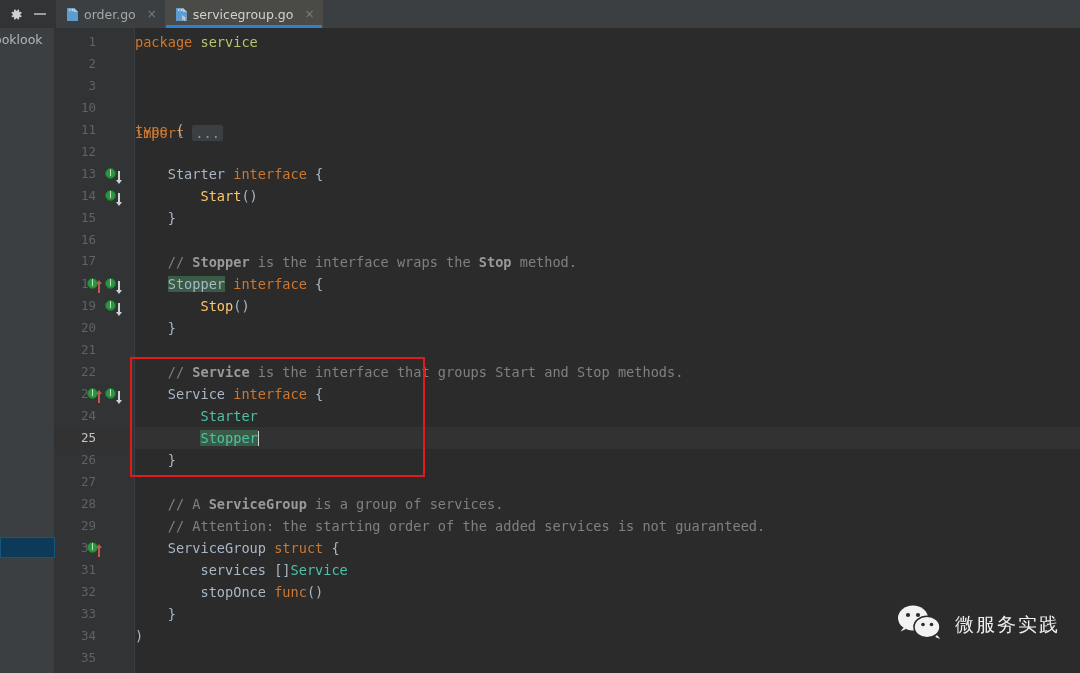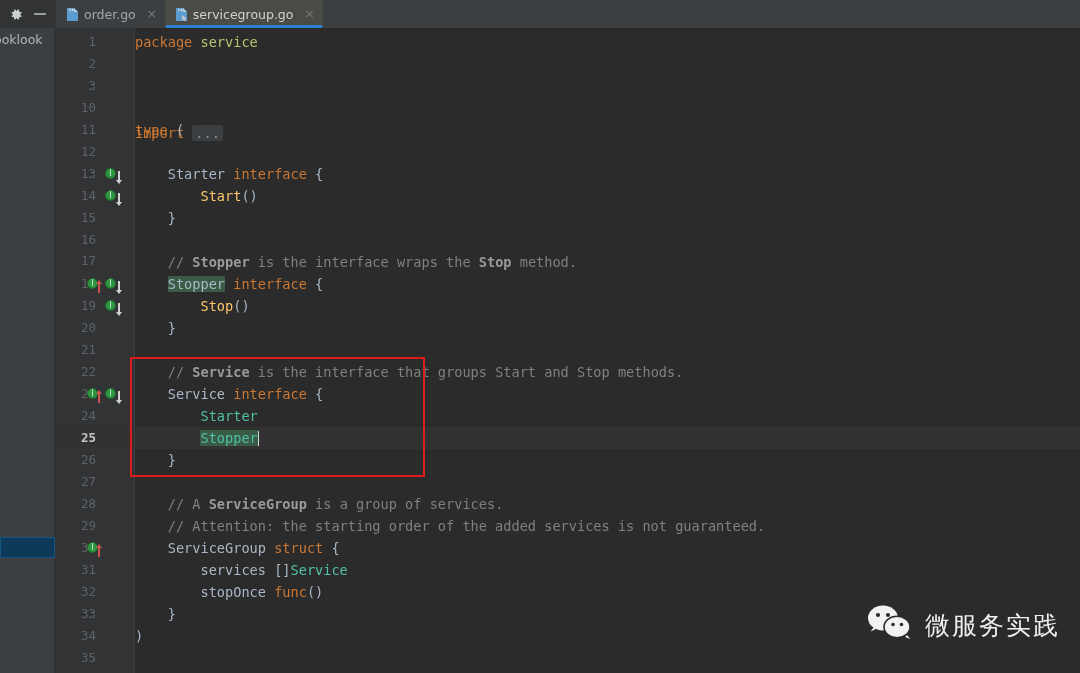--- a/index.html
+++ b/index.html
@@ -121,21 +121,21 @@
     position:absolute; border:2px solid #e01b1b;
     pointer-events:none;
   }
 
   
   .wm {
     position:absolute; right:20px; bottom:26px;
     display:flex; align-items:center; gap:11px;
   }
   .wm-text {
-    font-family:"DejaVu Sans", sans-serif; font-size:25px;
+    font-family:"DejaVu Sans", sans-serif; font-size:19px;
     color:#efefef; letter-spacing:2px;
   }
 </style>
 </head>
 <body>
 
 <div id="app">
 
   <div class="topbar">
     <div class="win-ctrls">
@@ -199,21 +199,21 @@
         <div class="lineno" style="top: 201px;">16</div>
         <div class="lineno" style="top: 208px; margin-top: 14px;">17</div>
         <div class="lineno" style="top: 245px;">18</div>
         <div class="lineno" style="top: 267px;">19</div>
         <div class="lineno" style="top: 289px;">20</div>
         <div class="lineno" style="top: 311px;">21</div>
         <div class="lineno" style="top: 333px;">22</div>
         <div class="lineno" style="top: 355px;">23</div>
         <div class="lineno" style="top: 377px;">24</div>
         <div class="curline" style="top: 399px; left: 0px; right: 0px;"></div>
-        <div class="lineno cur" style="top: 399px; font-weight: bold;">25</div>
+        <div class="lineno cur" style="top: 399px;">25</div>
         <div class="lineno" style="top: 421px;">26</div>
         <div class="lineno" style="top: 443px;">27</div>
         <div class="lineno" style="top: 465px;">28</div>
         <div class="lineno" style="top: 487px;">29</div>
         <div class="lineno" style="top: 509px;">30</div>
         <div class="lineno" style="top: 531px;">31</div>
         <div class="lineno" style="top: 553px;">32</div>
         <div class="lineno" style="top: 575px;">33</div>
         <div class="lineno" style="top: 597px;">34</div>
         <div class="lineno" style="top: 619px;">35</div>

